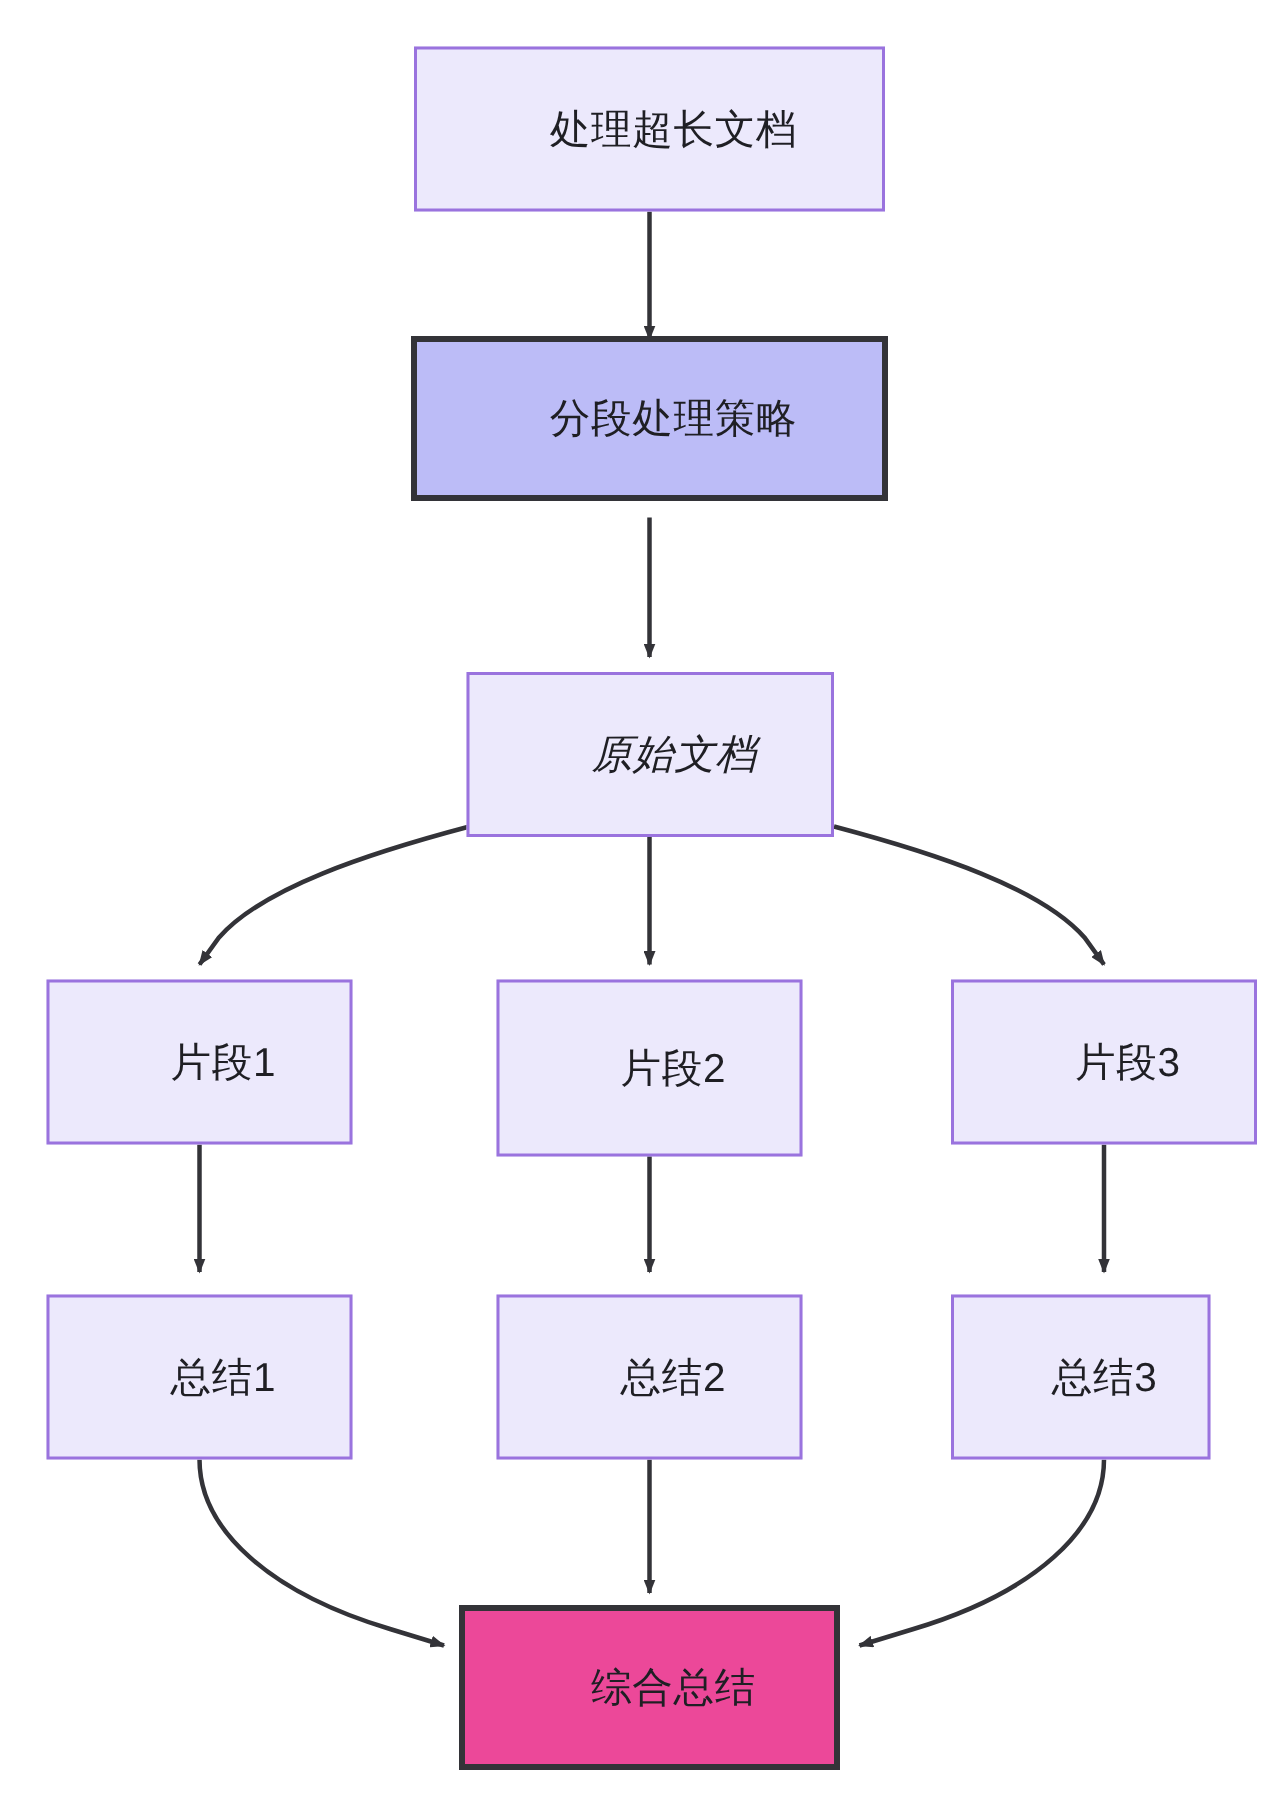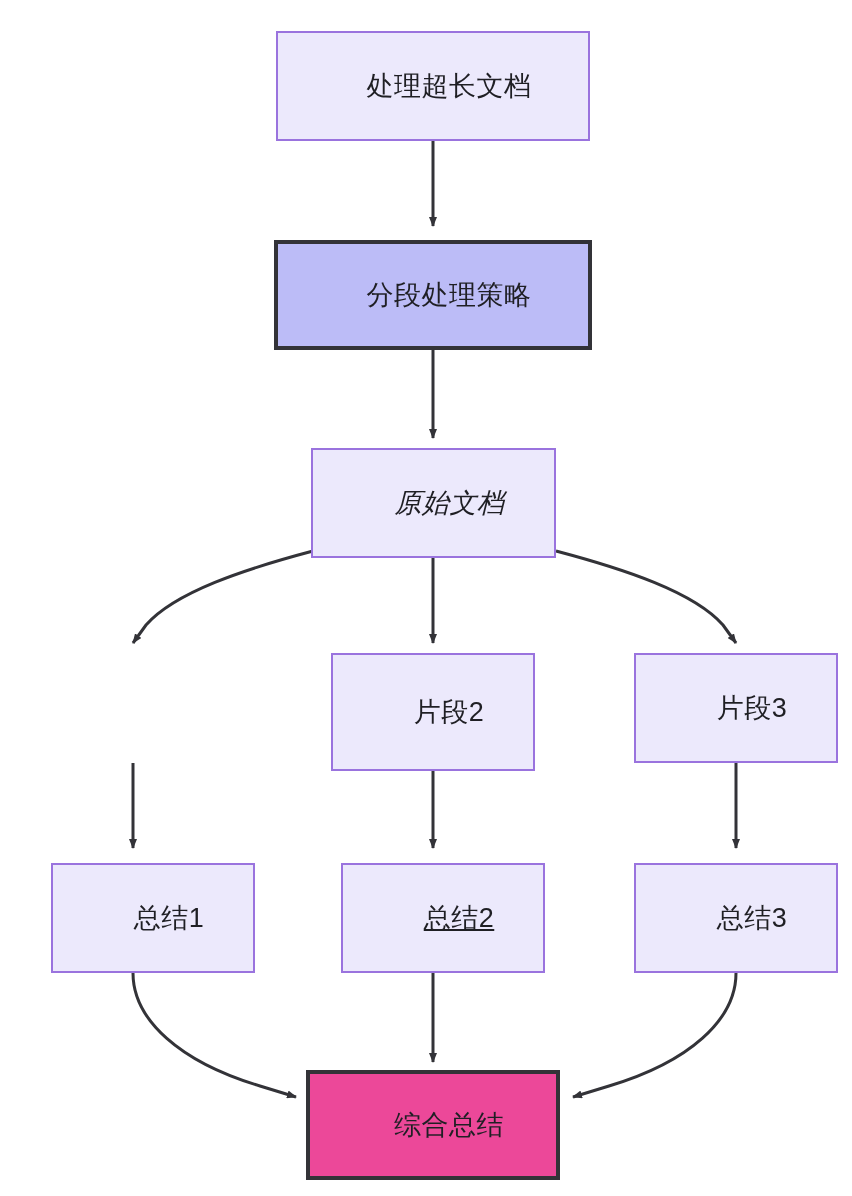--- a/index.html
+++ b/index.html
@@ -86,46 +86,49 @@
 
     <path d="M433,973 L433,1062" fill="none" stroke="#333338" stroke-width="3" marker-end="url(#arrowhead)"></path>
 
     <path d="M736,973 C736,1020 689,1062 609,1086 L573,1097" fill="none" stroke="#333338" stroke-width="3" marker-end="url(#arrowhead)"></path>
   </svg>
 
   <div class="node" style="left:276px; top:31px; width:314px; height:110px;">
     <span class="node-label">处理超长文档</span>
   </div>
 
-  <div class="node emphasis" style="left:274px; top:240px; width:318px; height:110px;">
+  <div class="node emphasis" style="left:274px; top:224px; width:318px; height:110px;">
     <span class="node-label">分段处理策略</span>
   </div>
 
   <div class="node" style="left:311px; top:448px; width:245px; height:110px;font-style:italic;">
     <span class="node-label">原始文档</span>
   </div>
 
+  <div class="node" style="left:31px; top:653px; width:204px; height:110px;">
+    <span class="node-label">片段1</span>
+  </div>
 
   <div class="node" style="left:331px; top:653px; width:204px; height:118px;">
     <span class="node-label">片段2</span>
   </div>
 
   <div class="node" style="left:634px; top:653px; width:204px; height:110px;">
     <span class="node-label">片段3</span>
   </div>
 
-  <div class="node" style="left:31px; top:863px; width:204px; height:110px;margin-left:20px;">
+  <div class="node" style="left:31px; top:863px; width:204px; height:110px;">
     <span class="node-label">总结1</span>
   </div>
 
-  <div class="node" style="left:341px; top:863px; width:204px; height:110px;text-decoration:underline;">
+  <div class="node" style="left:331px; top:863px; width:204px; height:110px;">
     <span class="node-label">总结2</span>
   </div>
 
-  <div class="node" style="left:634px; top:863px; width:204px; height:110px;">
+  <div class="node" style="left:634px; top:863px; width:173px; height:110px;">
     <span class="node-label">总结3</span>
   </div>
 
   <div class="node terminal" style="left:306px; top:1070px; width:254px; height:110px;">
     <span class="node-label">综合总结</span>
   </div>
 
 </div>
 
 </body></html>

